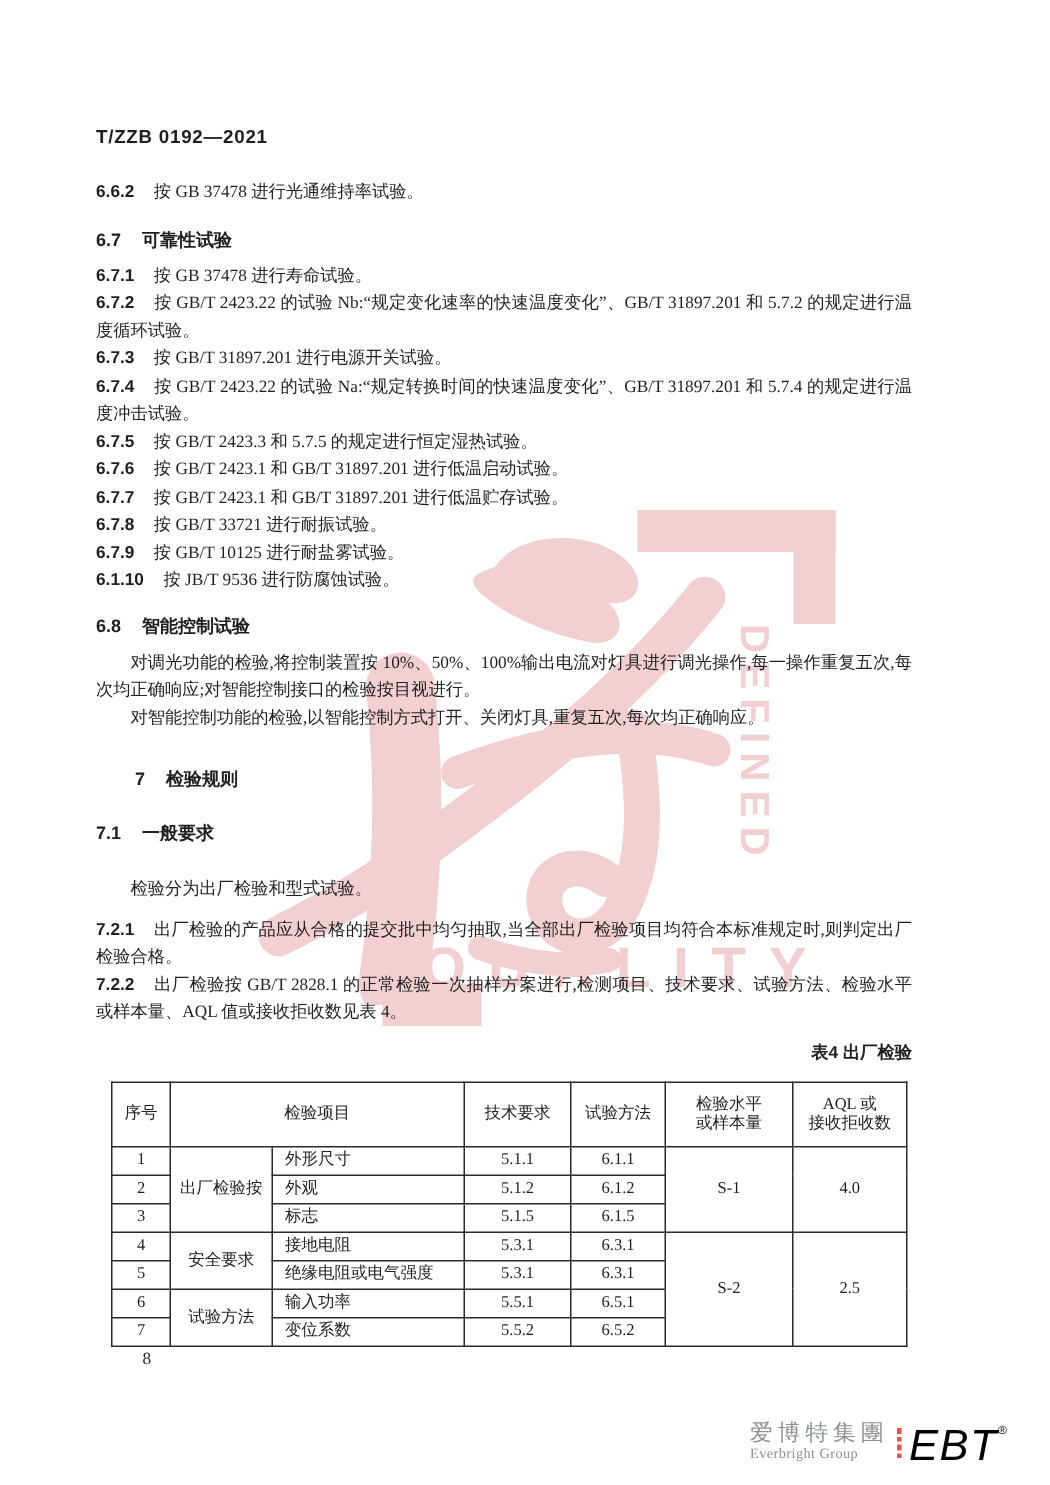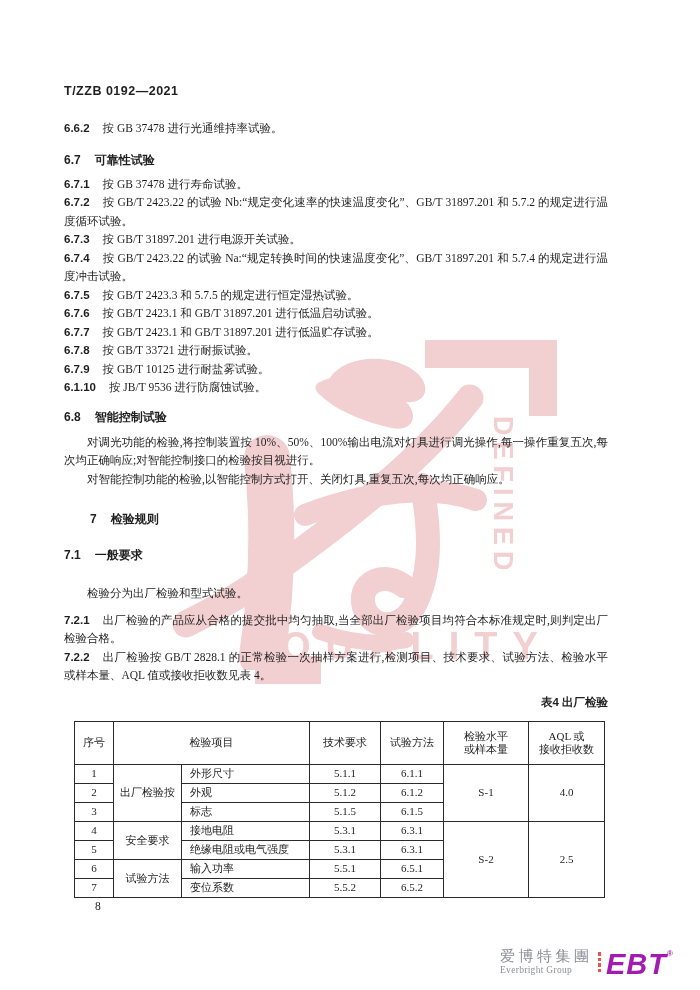--- a/index.html
+++ b/index.html
@@ -53,21 +53,21 @@
   table.ftab td.item{text-align:left;padding-left:8px;}
   
   .page-num{position:absolute;left:95px;top:900px;z-index:1;font-size:11.5px;}
   .footer-logo{position:absolute;left:500px;top:948px;z-index:1;display:flex;
       align-items:flex-start;gap:5px;}
   .company-cn{font-size:15px;letter-spacing:3.5px;line-height:17px;color:#8d9094;}
   .company-en{font-size:9.5px;letter-spacing:.3px;line-height:11px;color:#8d9094;}
   .seal-marks{display:flex;flex-direction:column;gap:2px;margin-top:4px;}
   .seal-marks i{display:block;width:3.5px;height:3.5px;background:#e8534c;}
   .ebt{font-family:"Liberation Sans","DejaVu Sans",sans-serif;font-style:italic;
-      font-weight:700;font-size:29px;line-height:30px;color:#a21caf;letter-spacing:1px;
+      font-weight:400;font-size:29px;line-height:30px;color:#000000;letter-spacing:1px;
       margin-top:1px;}
   .ebt sup{font-size:8px;font-style:normal;vertical-align:top;line-height:10px;}
 </style>
 </head>
 <body>
 
 <div class="page">
 
   <div class="wm">
     <div class="wm-rect wm-tr-h"></div>

